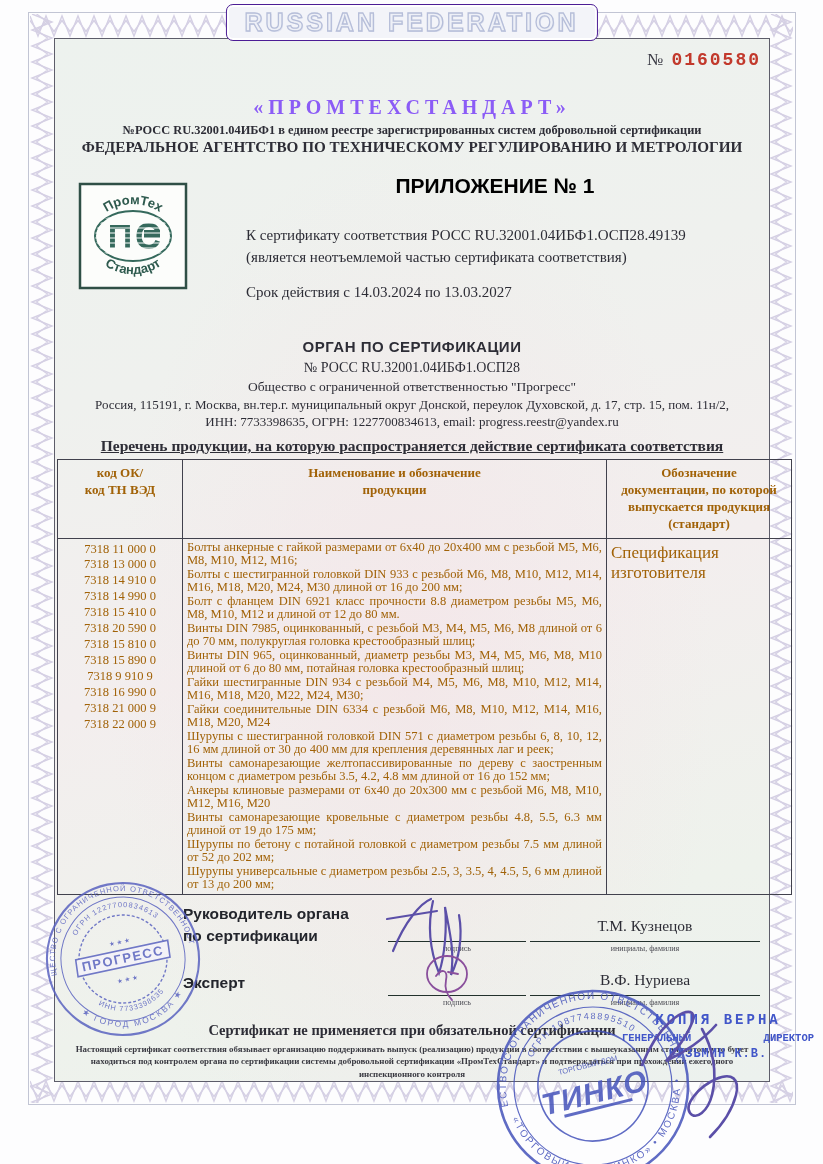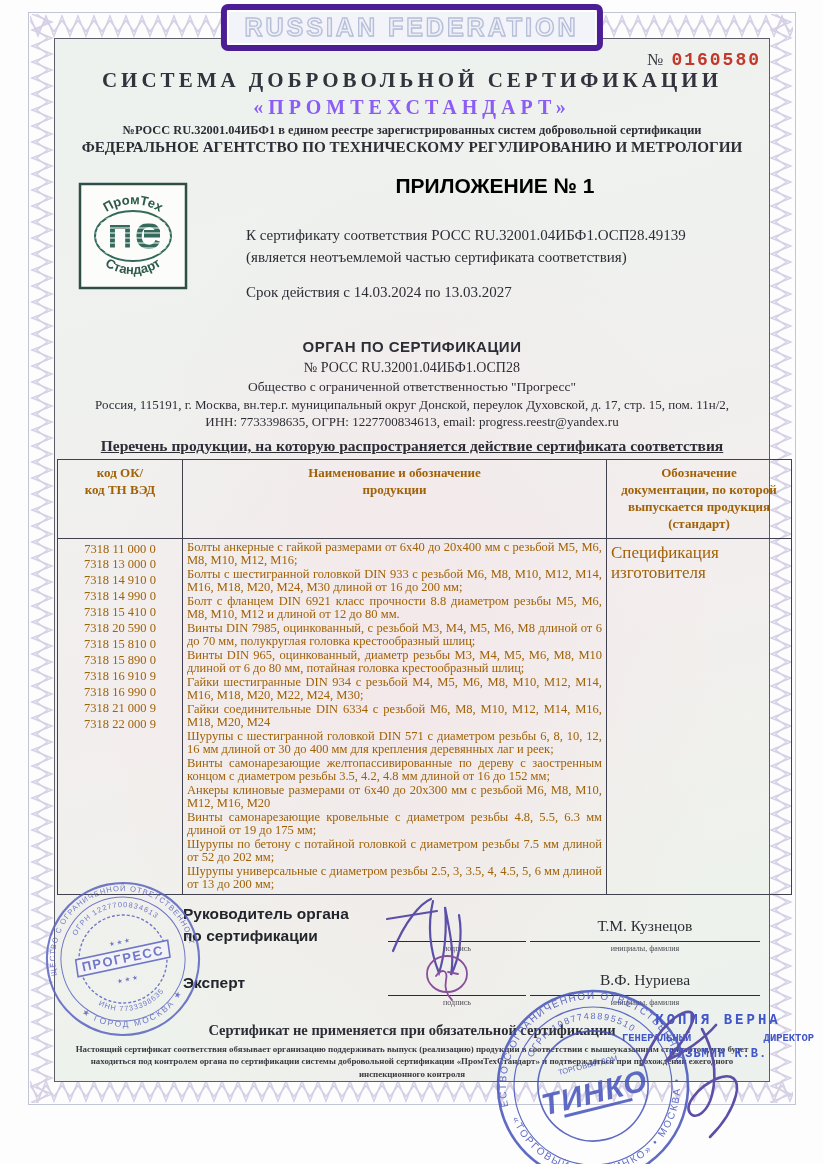--- a/index.html
+++ b/index.html
@@ -9,21 +9,21 @@
   .outer-line{position:absolute;left:28px;top:12px;width:766px;height:1091px;
               border:1px solid #c2c5d4;pointer-events:none;}
   .band{position:absolute;pointer-events:none;}
   .frame{position:absolute;left:54px;top:38px;width:714px;height:1042px;
          border:1.5px solid #5d5d6a;
          background:
            radial-gradient(ellipse at 50% 62%, rgba(244,226,230,.55) 0%, rgba(244,226,230,0) 60%),
            linear-gradient(165deg,#edf2ee 0%,#eff1ee 30%,#f3eeee 55%,#eef2ec 82%,#ecf1ee 100%);}
   
   .banner{position:absolute;top:4px;left:50%;transform:translateX(-50%);z-index:5;
-          background:#f3f4f9;border:6px solid #4c1d95;border-radius:7px;
+          background:#f3f4f9;border:1px solid #4c1d95;border-radius:7px;
           padding:3px 18px;box-shadow:0 0 0 2px #fff inset;}
   .banner span{font-family:"Liberation Sans",sans-serif;font-weight:bold;font-size:25px;
           letter-spacing:3px;color:#eef0f7;-webkit-text-stroke:1.3px #b6bed9;
           text-shadow:1px 1px 0 #dfe3f0;}
   
   .doc-number{position:absolute;top:50px;right:62px;z-index:3;}
   .doc-number .no{font-size:17px;color:#3c3c46;margin-right:8px;}
   .doc-number .digits{font-family:"Liberation Mono",monospace;font-weight:bold;font-size:18px;
           letter-spacing:2px;color:#c2392c;}
   .center{position:absolute;left:57px;width:710px;text-align:center;}
@@ -98,21 +98,20 @@
   <div class="frame"></div>
 
   <div class="banner">
     <span>RUSSIAN FEDERATION</span>
   </div>
 
   <div class="doc-number">
     <span class="no">№</span><span class="digits">0160580</span>
   </div>
 
-  <div class="center t1">СИСТЕМА ДОБРОВОЛЬНОЙ СЕРТИФИКАЦИИ</div>
   <div class="center t2">«ПРОМТЕХСТАНДАРТ»</div>
   <div class="center registry">№РОСС RU.32001.04ИБФ1 в едином реестре зарегистрированных систем добровольной сертификации</div>
   <div class="center agency">ФЕДЕРАЛЬНОЕ АГЕНТСТВО ПО ТЕХНИЧЕСКОМУ РЕГУЛИРОВАНИЮ И МЕТРОЛОГИИ</div>
 
   <svg class="logo" width="110" height="108" viewBox="0 0 110 108">
     <rect x="2" y="2" width="106" height="104" fill="#fcfdfb" stroke="#2f4f46" stroke-width="2.5"></rect>
     <defs>
       <path id="logoTop" d="M18,42 A40,32 0 0 1 92,42"></path>
       <path id="logoBot" d="M14,68 A44,38 0 0 0 96,68"></path>
       <clipPath id="logoClip">
@@ -169,21 +168,21 @@
     <tr>
       <td class="codes-cell">
             <div>7318 11 000 0</div>
             <div>7318 13 000 0</div>
             <div>7318 14 910 0</div>
             <div>7318 14 990 0</div>
             <div>7318 15 410 0</div>
             <div>7318 20 590 0</div>
             <div>7318 15 810 0</div>
             <div>7318 15 890 0</div>
-            <div>7318 16 910 9</div>
+            <div>7318 9 910 9</div>
             <div>7318 16 990 0</div>
             <div>7318 21 000 9</div>
             <div>7318 22 000 9</div>
           </td>
       <td class="name-cell">
             <p>Болты анкерные с гайкой размерами от 6х40 до 20х400 мм с резьбой М5, М6, М8, М10, М12, М16;</p>
             <p>Болты с шестигранной головкой DIN 933 с резьбой М6, М8, М10, М12, М14, М16, М18, М20, М24, М30 длиной от 16 до 200 мм;</p>
             <p>Болт с фланцем DIN 6921 класс прочности 8.8 диаметром резьбы М5, М6, М8, М10, М12 и длиной от 12 до 80 мм.</p>
             <p>Винты DIN 7985, оцинкованный, с резьбой М3, М4, М5, М6, М8 длиной от 6 до 70 мм, полукруглая головка крестообразный шлиц;</p>
             <p>Винты DIN 965, оцинкованный, диаметр резьбы М3, М4, М5, М6, М8, М10 длиной от 6 до 80 мм, потайная головка крестообразный шлиц;</p>

